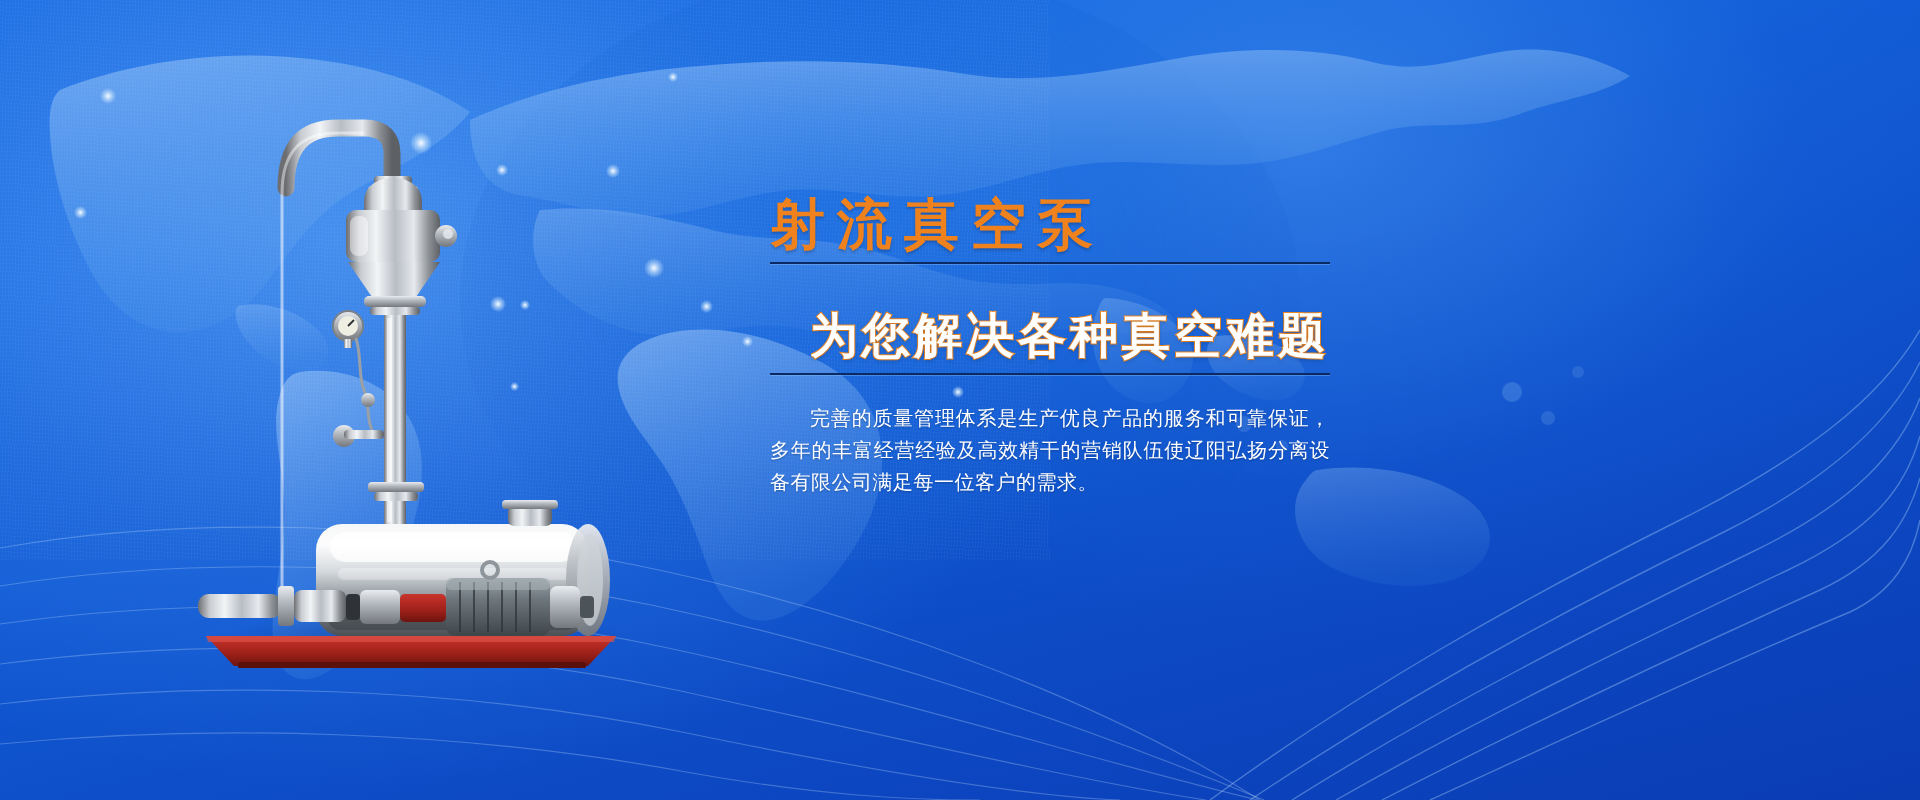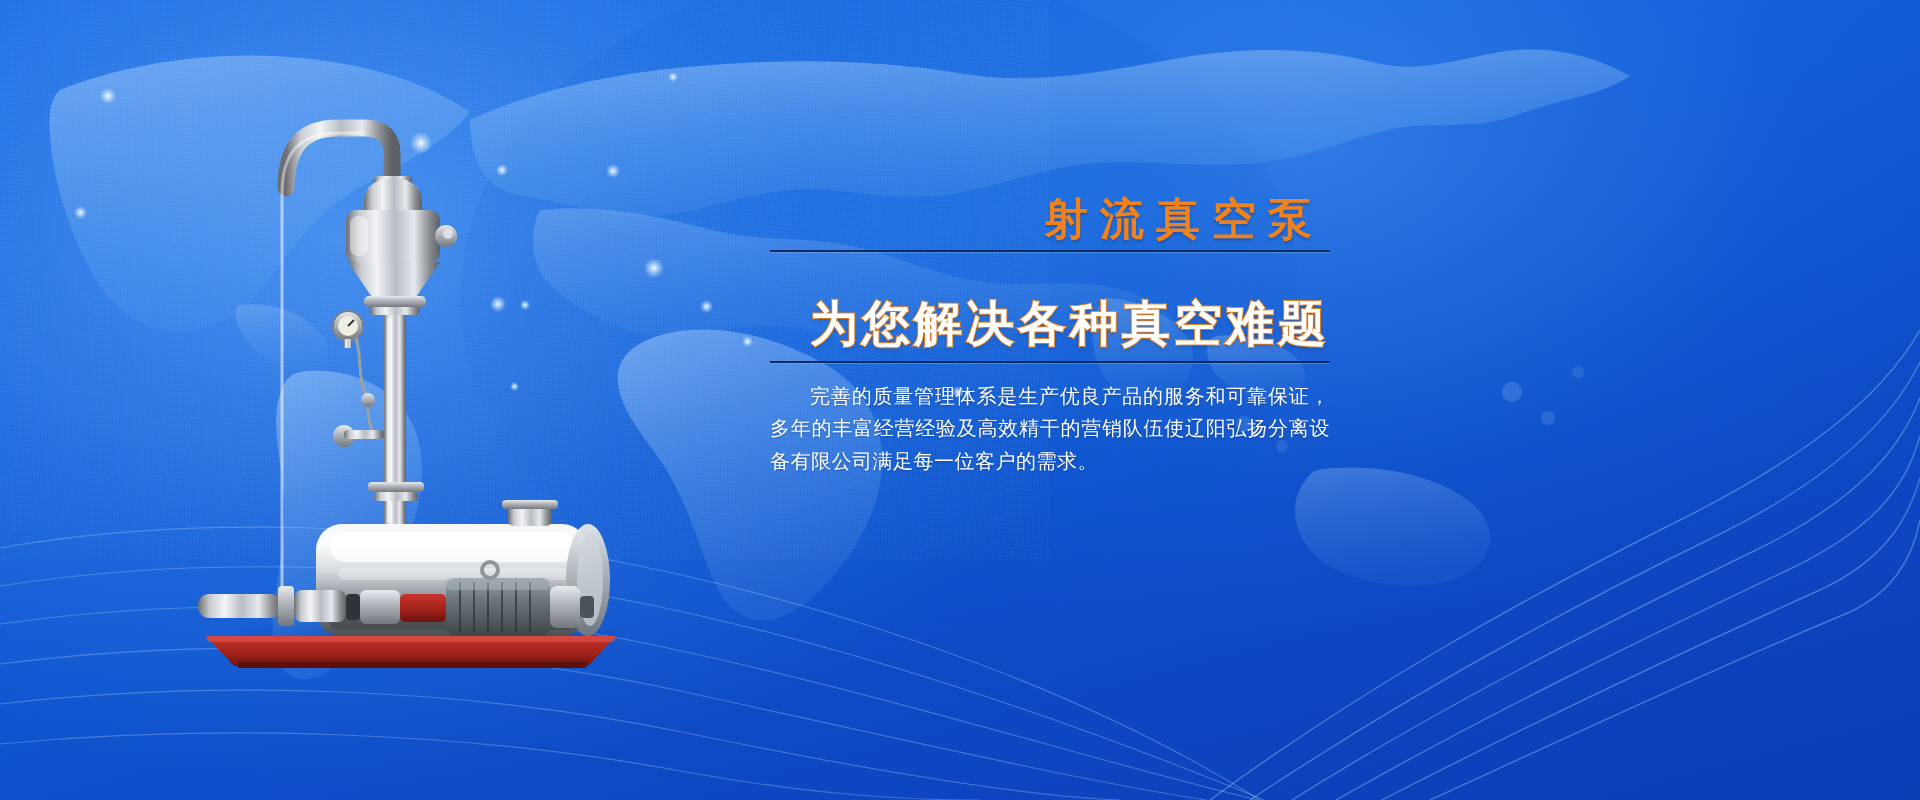--- a/index.html
+++ b/index.html
@@ -53,25 +53,25 @@
   }
   .product svg { width:100%; height:100%; display:block; }
 
   
   .copy {
     position:absolute;
     left:770px; top:196px;
     width:560px;
   }
   .headline {
-    font-size:44px;
+    font-size:55px;
     letter-spacing:12px;
     font-weight:bold;
     color:#f0821e;
-    text-align:right;
+    text-align:left;
     line-height:1.05;
     padding-right:6px;
     text-shadow:0 2px 3px rgba(0,0,0,0.22);
     white-space:nowrap;
   }
   .rule {
     height:0;
     border-top:2px solid #0b2a63;
     border-bottom:1px solid rgba(150,200,255,0.35);
     margin:8px 0 6px 0;
@@ -85,21 +85,21 @@
     color:#ffffff;
     text-align:right;
     line-height:1.12;
     white-space:nowrap;
     -webkit-text-stroke:2px #f08a26;
     paint-order:stroke fill;
     text-shadow:0 2px 4px rgba(0,0,0,0.18);
     margin-top:44px;
   }
   .paragraph {
-    margin-top:16px;
+    margin-top:26px;
     font-size:20px;
     line-height:1.62;
     color:#ffffff;
     text-align:justify;
     text-indent:2em;
     letter-spacing:0.5px;
     text-shadow:0 1px 2px rgba(0,0,0,0.25);
   }
 </style>
 </head>

